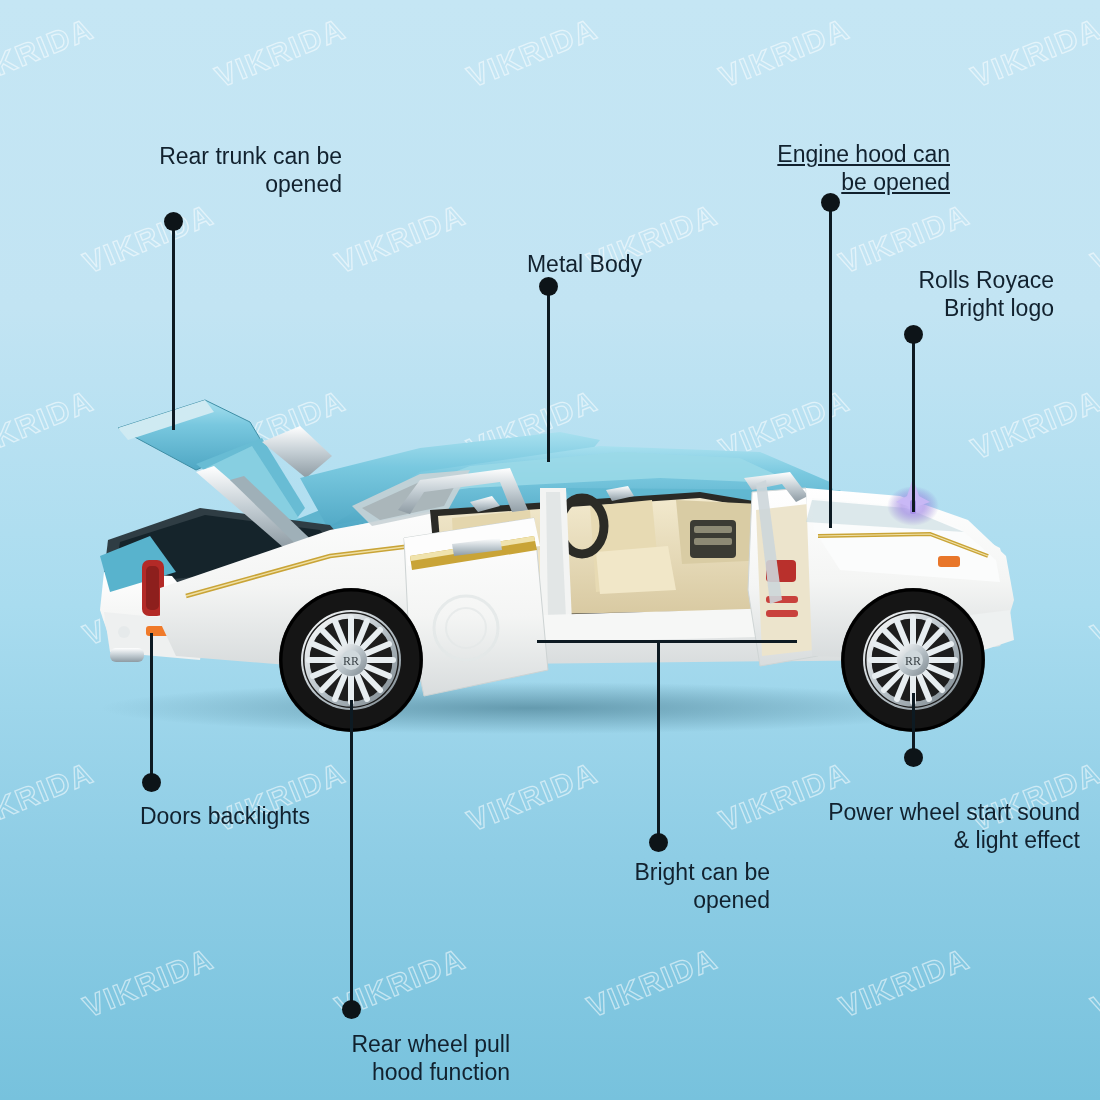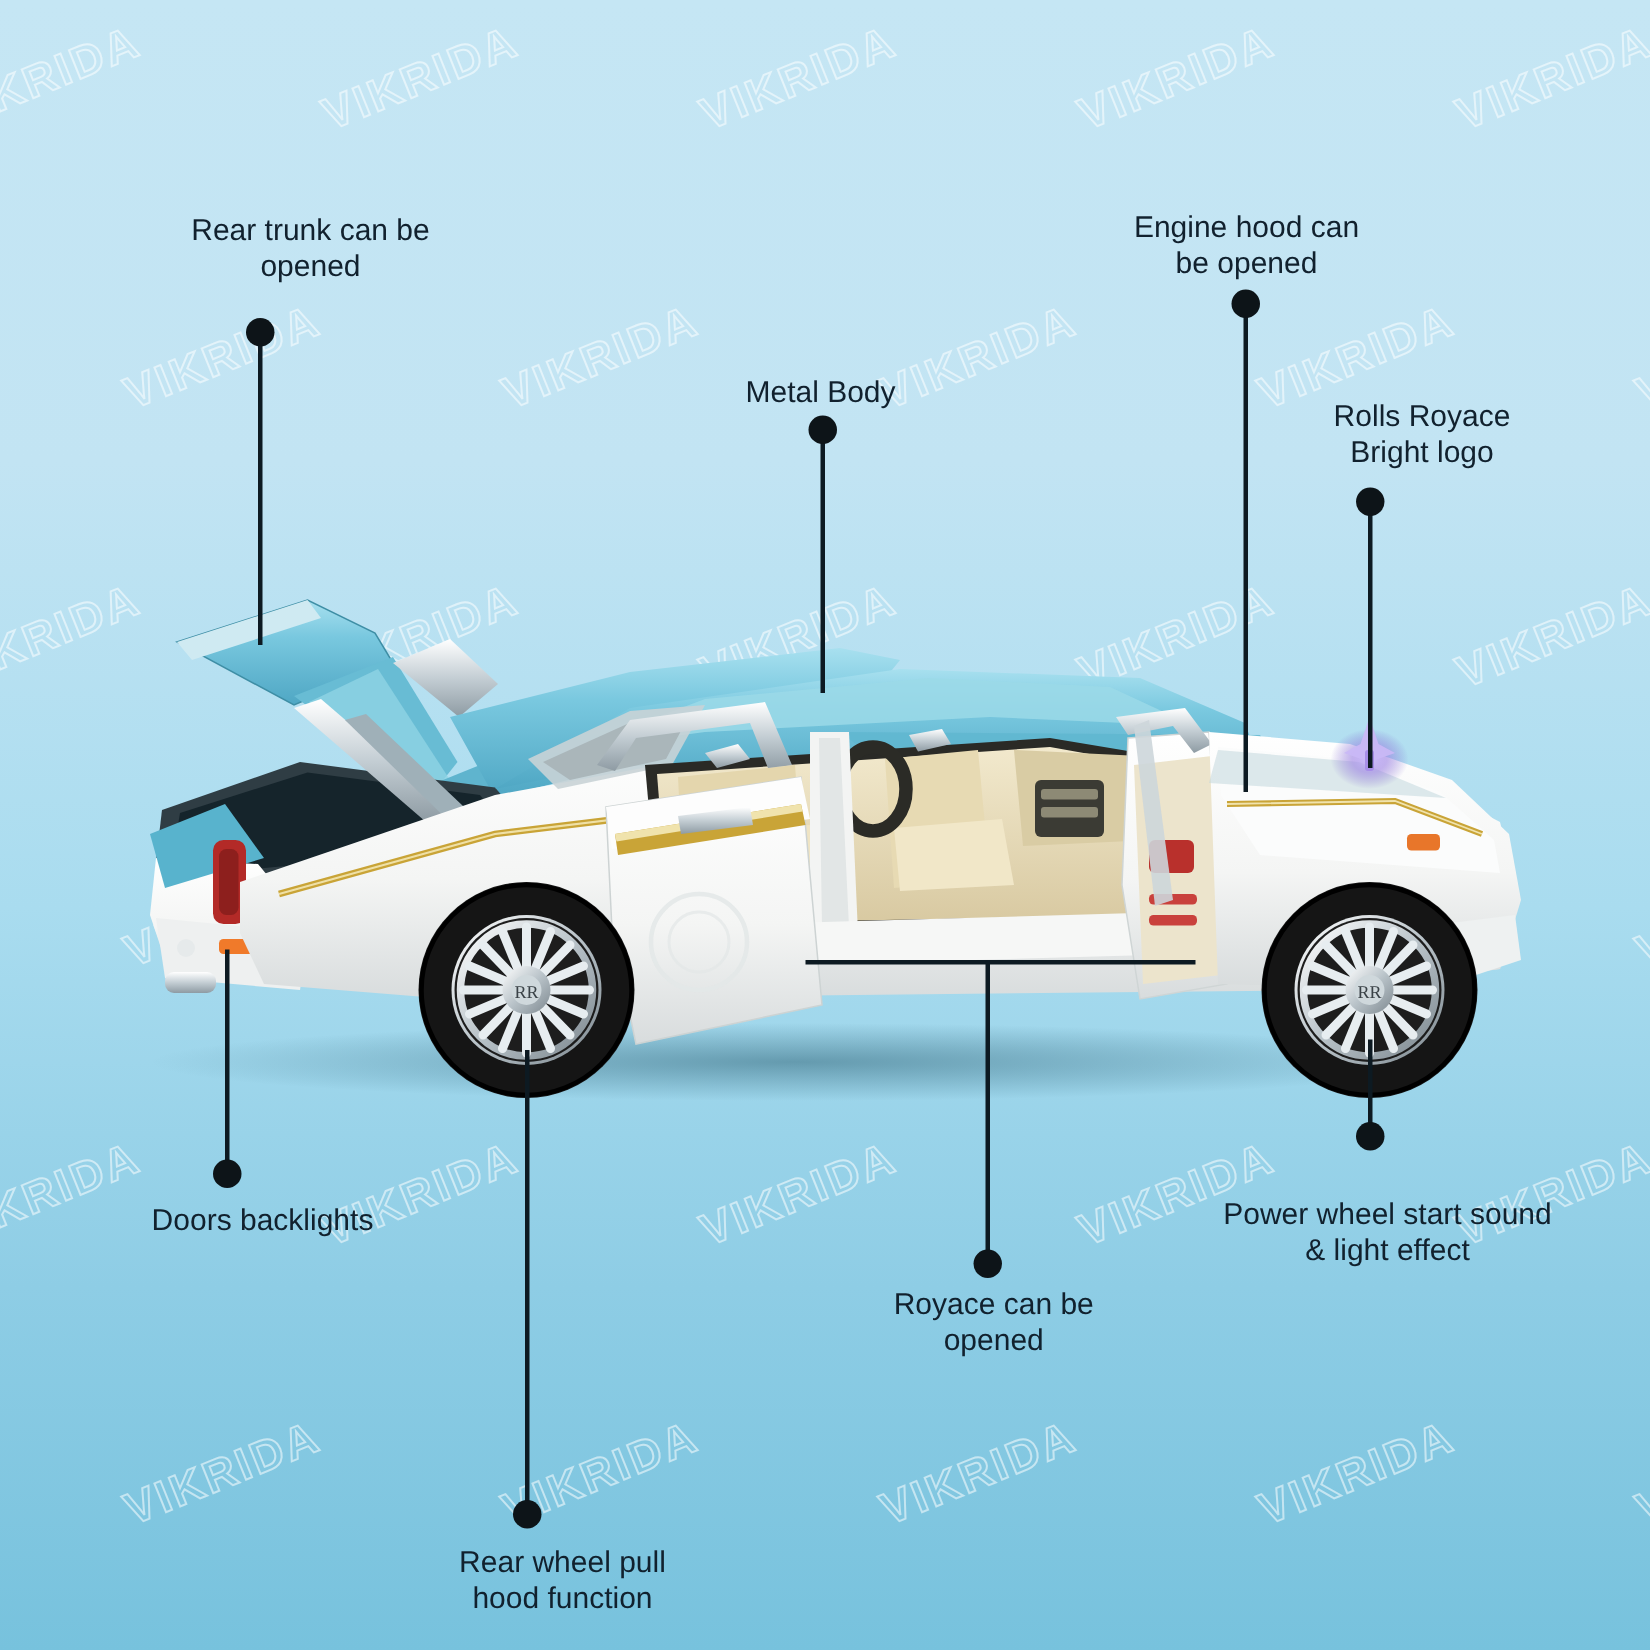--- a/index.html
+++ b/index.html
@@ -17,21 +17,21 @@
     position:absolute;
     font-family:"Liberation Sans", sans-serif;
     font-weight:700;font-size:30px;letter-spacing:2px;
     color:transparent;
     -webkit-text-stroke:1.3px rgba(255,255,255,.72);
     transform:rotate(-22deg);
     white-space:nowrap;
     opacity:.75;
   }
   
-  .callout{position:absolute;color:#11212e;font-size:20px;line-height:1.22;text-align:center;white-space:pre-line;}
+  .callout{position:absolute;color:#11212e;font-size:23px;line-height:1.22;text-align:right;white-space:pre-line;}
   .leader{position:absolute;background:#0d1a22;}
   .leader.v{width:3px;}
   .leader.h{height:3px;}
   .dot{position:absolute;width:19px;height:19px;border-radius:50%;background:#0d1418;}
   
   #car{position:absolute;left:0;top:360px;width:1100px;height:400px;}
 </style>
 </head>
 <body>
 
@@ -290,37 +290,37 @@
   <div id="callout-layer">
       <div class="leader v" style="left: 172px; top: 230px; height: 200px;"></div>
       <div class="dot" style="left: 164px; top: 212px;"></div>
       <div class="callout" style="left: 72px; top: 142px; width: 270px;">Rear trunk can be
 opened</div>
       <div class="leader v" style="left: 547px; top: 295px; height: 167px;"></div>
       <div class="dot" style="left: 539px; top: 277px;"></div>
       <div class="callout" style="left: 452px; top: 250px; width: 190px;">Metal Body</div>
       <div class="leader v" style="left: 829px; top: 211px; height: 317px;"></div>
       <div class="dot" style="left: 821px; top: 193px;"></div>
-      <div class="callout" style="left: 712px; top: 140px; width: 238px;">Engine hood can
+      <div class="callout" style="left: 712px; top: 140px; width: 238px; text-decoration: underline;">Engine hood can
 be opened</div>
       <div class="leader v" style="left: 912px; top: 343px; height: 169px;"></div>
       <div class="dot" style="left: 904px; top: 325px;"></div>
       <div class="callout" style="left: 842px; top: 266px; width: 212px;">Rolls Royace
 Bright logo</div>
       <div class="leader v" style="left: 150px; top: 633px; height: 149px;"></div>
       <div class="dot" style="left: 142px; top: 773px;"></div>
       <div class="callout" style="left: 40px; top: 802px; width: 270px;">Doors backlights</div>
       <div class="leader v" style="left: 350px; top: 700px; height: 309px;"></div>
       <div class="dot" style="left: 342px; top: 1000px;"></div>
       <div class="callout" style="left: 240px; top: 1030px; width: 270px;">Rear wheel pull
 hood function</div>
       <div class="leader h" style="left: 537px; top: 640px; width: 260px;"></div>
       <div class="leader v" style="left: 657px; top: 641px; height: 201px;"></div>
       <div class="dot" style="left: 649px; top: 833px;"></div>
-      <div class="callout" style="left: 555px; top: 858px; width: 215px;">Royace can be
+      <div class="callout" style="left: 555px; top: 858px; width: 215px;">Bright can be
 opened</div>
       <div class="leader v" style="left: 912px; top: 693px; height: 64px;"></div>
       <div class="dot" style="left: 904px; top: 748px;"></div>
       <div class="callout" style="left: 770px; top: 774px; width: 310px; margin-top: 24px;">Power wheel start sound
 &amp; light effect</div>
     </div>
 
 </div>
 
 </body></html>

